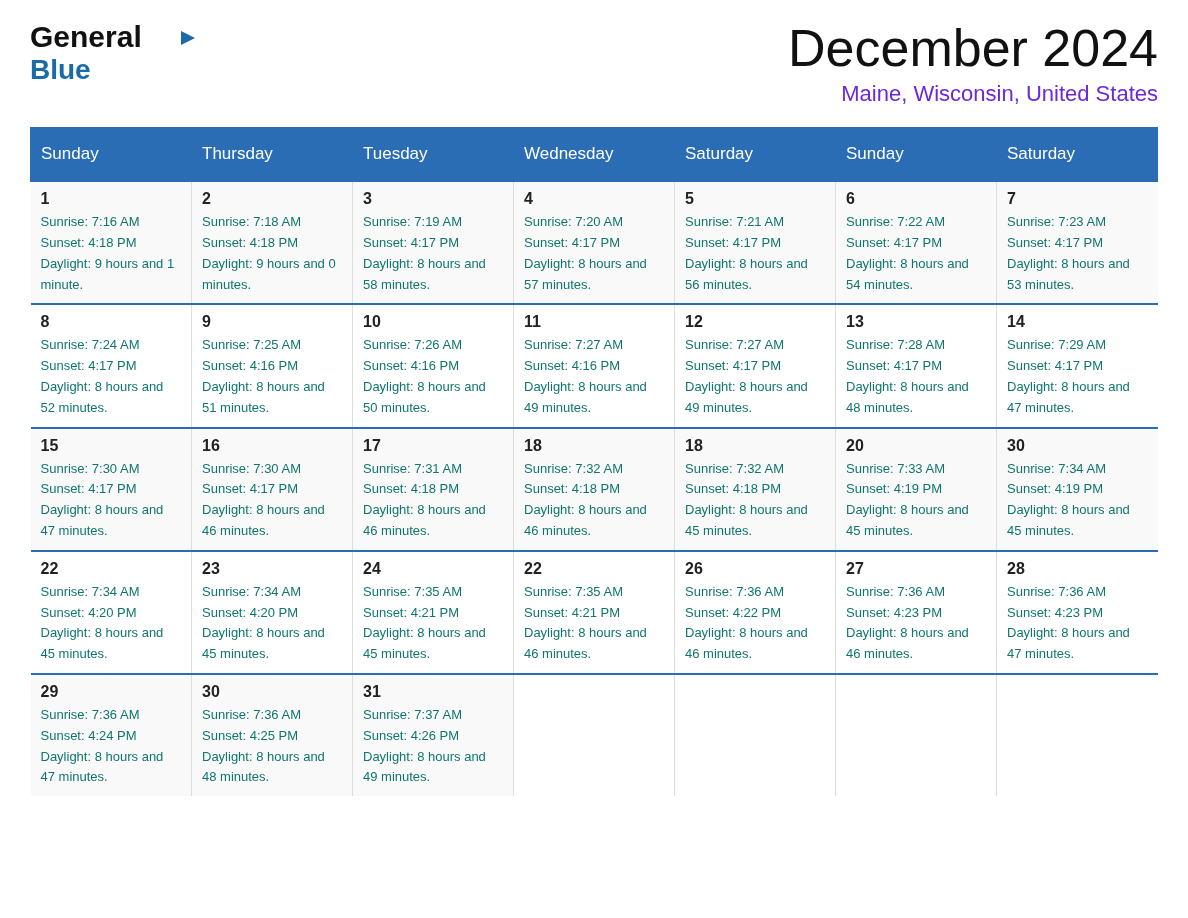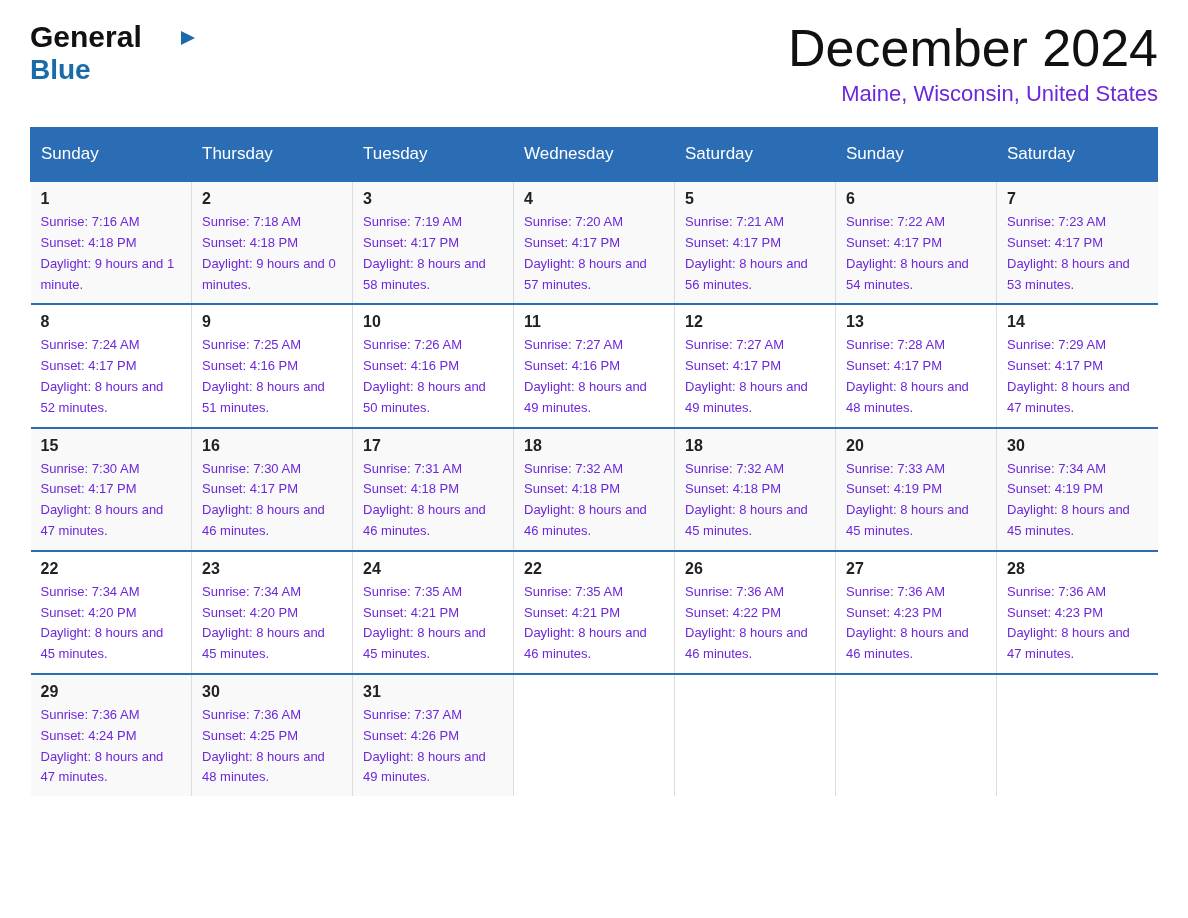--- a/index.html
+++ b/index.html
@@ -77,21 +77,21 @@
     }
     .day-num {
       font-size: 16px;
       font-weight: bold;
       display: block;
       margin-bottom: 4px;
     }
     .day-info {
       font-size: 13px;
       line-height: 1.6;
-      color: #6d28d9;
+      color: #0f766e;
     }
     .empty-cell {
       background: #fff;
     }
     tbody tr:nth-child(odd) {
       background: #f9f9f9;
     }
     tbody tr:nth-child(even) {
       background: #fff;
     }

